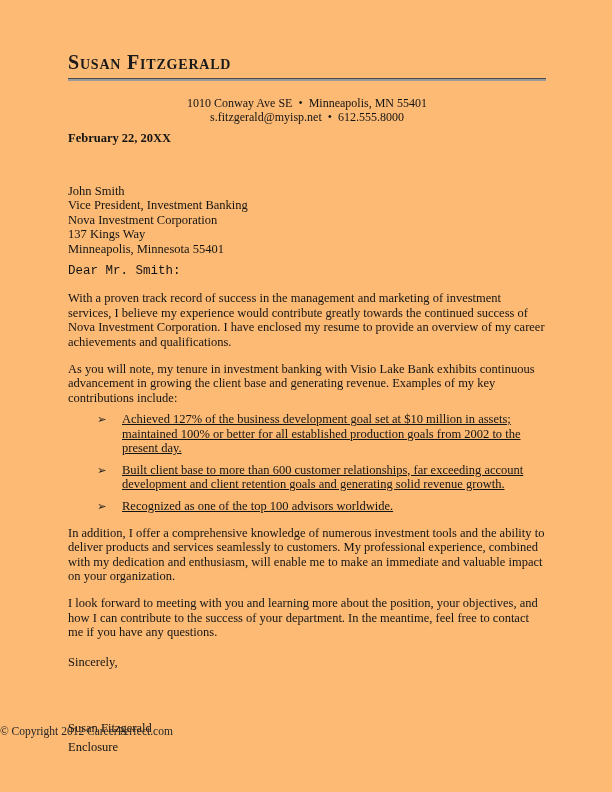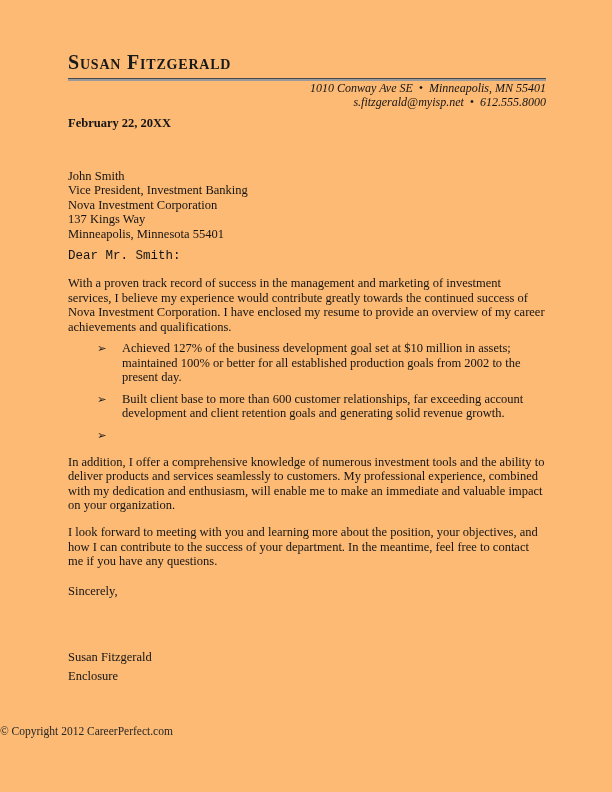--- a/index.html
+++ b/index.html
@@ -30,46 +30,45 @@
     letter-spacing: 0.8px;
     color: #1a1a1a;
   }
   .header-rule {
     height: 2px;
     background: #9a9a9a;
     border-top: 1.5px solid #4a4a4a;
     margin-top: 4px;
   }
   .contact-block {
-    text-align: right;
+    text-align: center;
     font-size: 12px;
     line-height: 14px;
-    margin-top: 0;
-    font-style: italic;
+    margin-top: 15px;
   }
   .date-line { margin-top: 7px; font-weight: bold; }
   .recipient-block { margin-top: 38px; }
   .salutation { margin: 8px 0 0 0; font-family: Liberation Mono, monospace; }
   .para { margin: 12.5px 0 0 0; }
   .bullet-list {
     list-style: none;
     margin: 5px 0 0 0;
     padding: 0;
   }
   .bullet-item {
     display: flex;
     margin-top: 7px;
   }
   .bullet-arrow {
     flex: 0 0 25px;
     margin-left: 29px;
     font-size: 11.5px;
     color: #1a1a1a;
   }
-  .bullet-text { flex: 1; }
+  .bullet-text { flex: 1; text-decoration: underline; }
   .closing { margin-top: 15px; }
   .signature-name { margin-top: 52px; }
   .enclosure-line { margin-top: 4px; }
   .footer-line {
     position: absolute;
     left: 0;
     right: 0;
     bottom: 54px;
     text-align: left;
     font-size: 11.5px;
@@ -98,32 +97,34 @@
     <div>Vice President, Investment Banking</div>
     <div>Nova Investment Corporation</div>
     <div>137 Kings Way</div>
     <div>Minneapolis, Minnesota 55401</div>
   </div>
 
   <p class="salutation">Dear Mr. Smith:</p>
 
   <p class="para">With a proven track record of success in the management and marketing of investment services, I believe my experience would contribute greatly towards the continued success of Nova Investment Corporation. I have enclosed my resume to provide an overview of my career achievements and qualifications.</p>
 
+  <p class="para">As you will note, my tenure in investment banking with Visio Lake Bank exhibits continuous advancement in growing the client base and generating revenue. Examples of my key contributions include:</p>
 
   <ul class="bullet-list">
     <li class="bullet-item">
       <span class="bullet-arrow">➢</span>
       <span class="bullet-text">Achieved 127% of the business development goal set at $10 million in assets; maintained 100% or better for all established production goals from 2002 to the present day.</span>
     </li>
     <li class="bullet-item">
       <span class="bullet-arrow">➢</span>
       <span class="bullet-text">Built client base to more than 600 customer relationships, far exceeding account development and client retention goals and generating solid revenue growth.</span>
     </li>
     <li class="bullet-item">
       <span class="bullet-arrow">➢</span>
+      <span class="bullet-text">Recognized as one of the top 100 advisors worldwide.</span>
     </li>
   </ul>
 
   <p class="para">In addition, I offer a comprehensive knowledge of numerous investment tools and the ability to deliver products and services seamlessly to customers. My professional experience, combined with my dedication and enthusiasm, will enable me to make an immediate and valuable impact on your organization.</p>
 
   <p class="para">I look forward to meeting with you and learning more about the position, your objectives, and how I can contribute to the success of your department. In the meantime, feel free to contact me if you have any questions.</p>
 
   <div class="closing">Sincerely,</div>
 
   <div class="signature-name">Susan Fitzgerald</div>

